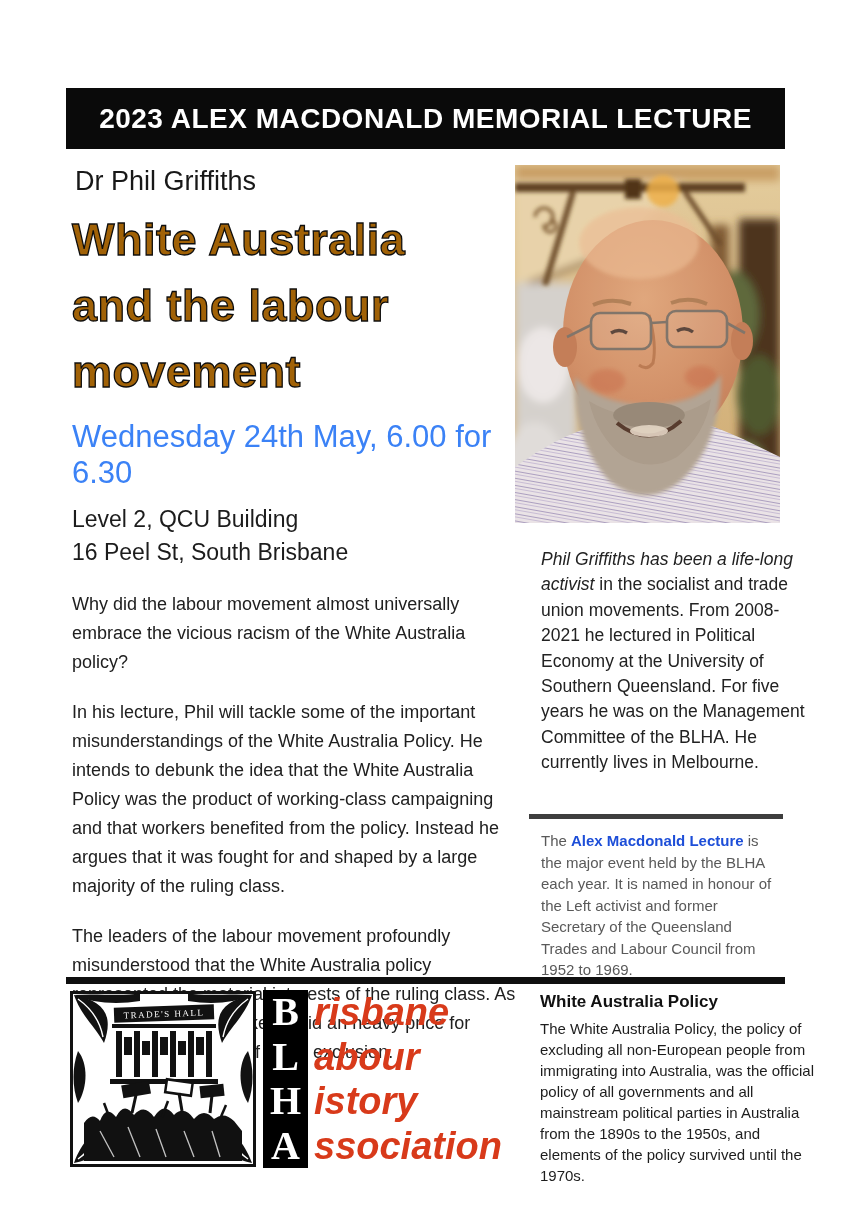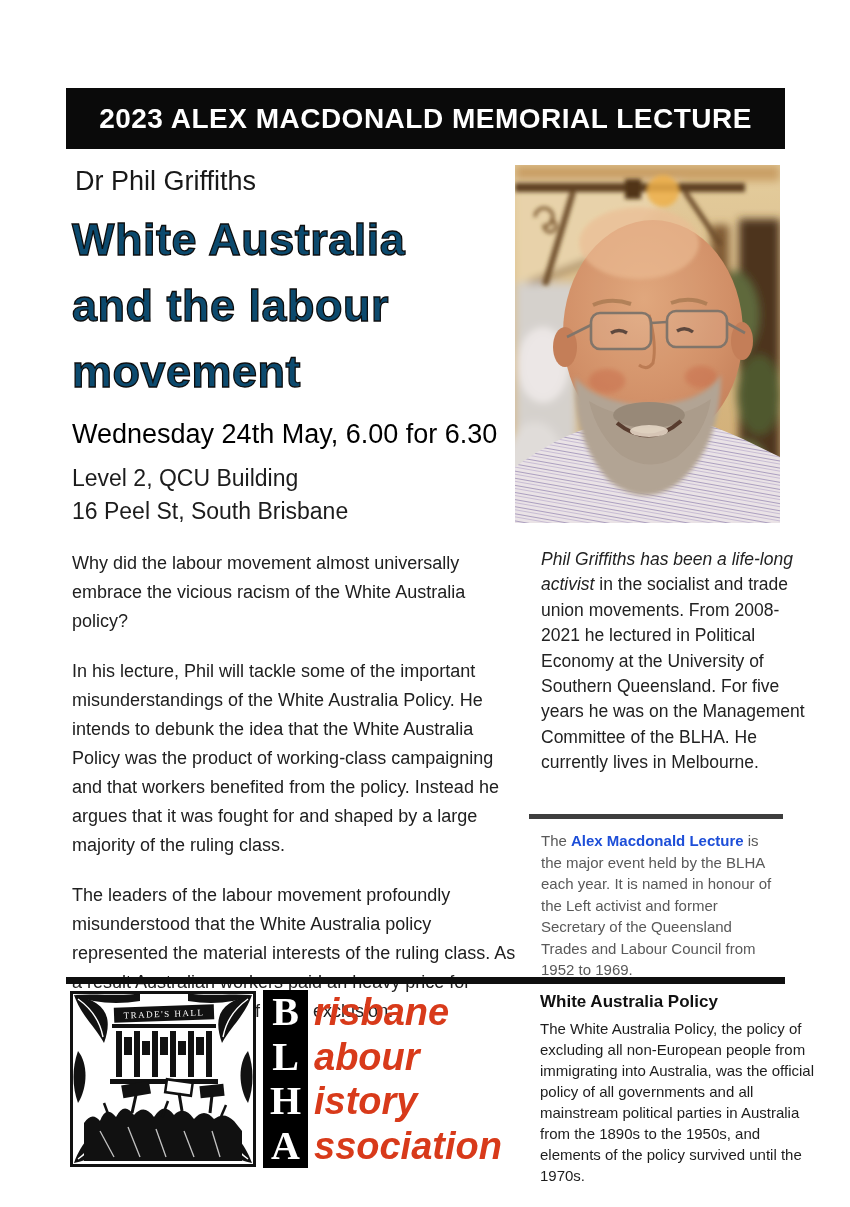--- a/index.html
+++ b/index.html
@@ -5,23 +5,23 @@
   html,body{margin:0;padding:0;background:#ffffff;}
   .page{position:relative;width:850px;height:1207px;background:#ffffff;overflow:hidden;
         font-family:"Liberation Sans",sans-serif;color:#1c1c1c;}
 
   .banner{position:absolute;left:66px;top:88px;width:719px;height:61px;background:#0a0a0a;
           display:flex;align-items:center;justify-content:center;}
   .banner span{color:#ffffff;font-size:28px;font-weight:bold;letter-spacing:.5px;}
 
   .left-col{position:absolute;left:72px;top:166px;width:460px;}
   .speaker{font-size:27px;color:#181818;margin:0 0 10px 3px;}
-  .headline{font-size:45px;line-height:66px;font-weight:bold;color:#0c4a6e;
+  .headline{font-size:45px;line-height:66px;font-weight:bold;color:#a16207;
             -webkit-text-stroke:1.3px #0d0d0d;letter-spacing:.5px;margin:0 0 14px 0;}
-  .datetime{font-size:27px;color:#000000;margin:8px 0 12px 0;}
+  .datetime{font-size:31px;color:#3b82f6;margin:8px 0 12px 0;}
   .venue{font-size:23px;line-height:33px;color:#1c1c1c;}
   .paras p{font-size:18px;line-height:29px;color:#202020;margin:21px 0 0 0;width:452px;}
 
   .photo{position:absolute;left:515px;top:165px;width:265px;height:358px;overflow:hidden;background:#d9c092;}
 
   .bio{position:absolute;left:541px;top:547px;width:266px;font-size:17.5px;line-height:25.4px;color:#222;}
   .bio .lead{font-style:italic;}
 
   .macbox{position:absolute;left:529px;top:814px;width:232px;border-top:5px solid #3e3e3e;
           padding:11px 10px 0 12px;color:#595959;font-size:15px;line-height:21.5px;}

